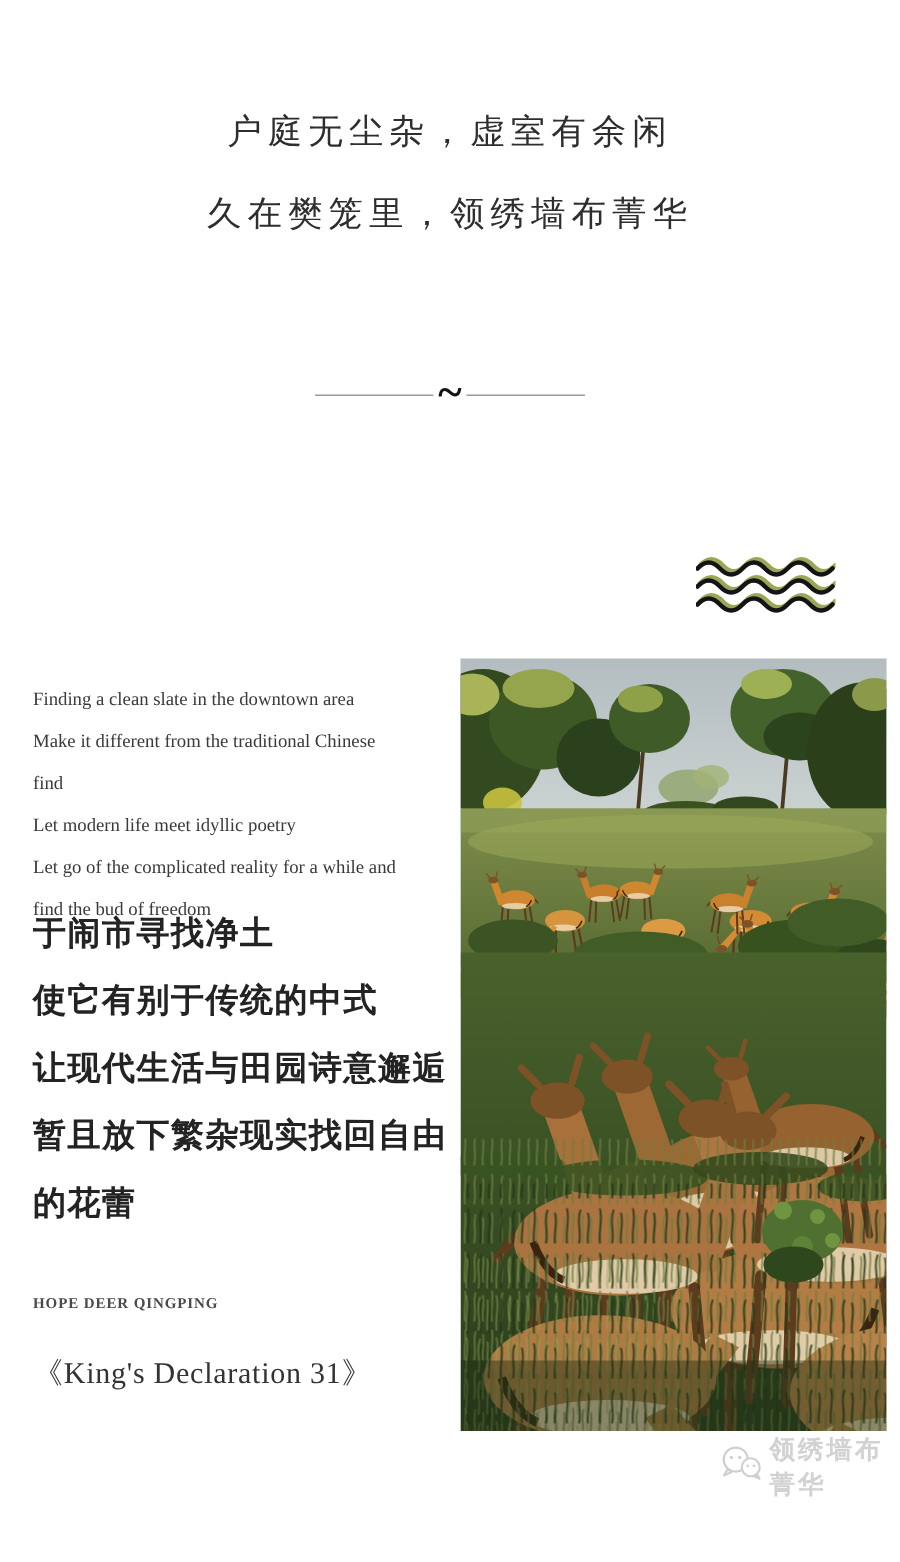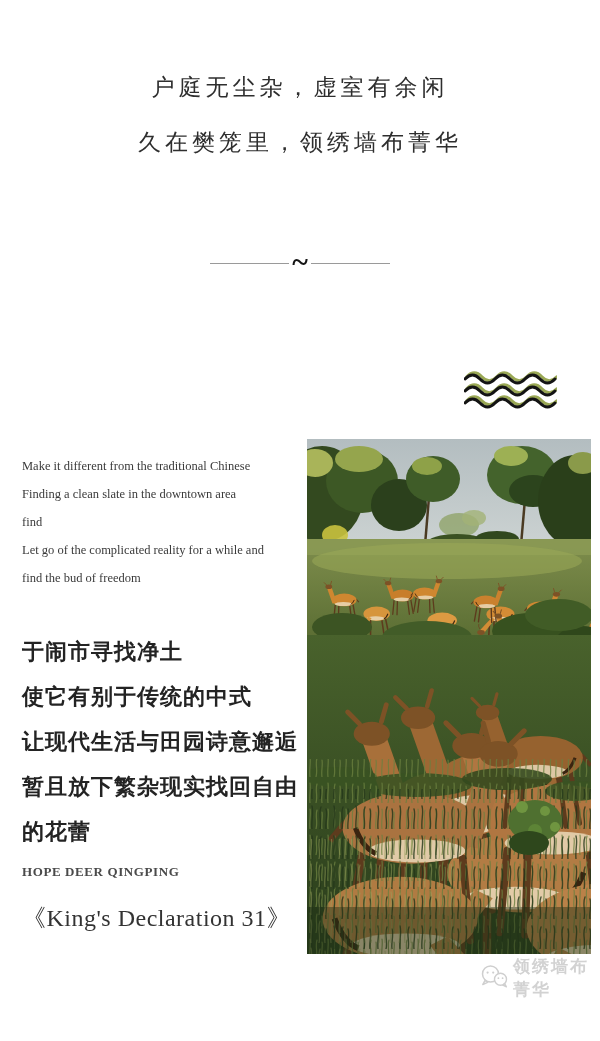--- a/index.html
+++ b/index.html
@@ -27,32 +27,32 @@
     margin:0 3px;transform:translateY(-1px);
   }
   
   .waves{position:absolute;left:464px;top:371px;width:93px;height:40px;}
   
   .intro-en{position:absolute;left:22px;top:452px;width:282px;}
   .intro-en .en-line{
     font-size:12.5px;line-height:28px;color:#3a3a3a;white-space:nowrap;font-weight:400;
   }
   
-  .intro-zh{position:absolute;left:22px;top:629px;width:285px;}
+  .intro-zh{position:absolute;left:22px;top:599px;width:285px;}
   .intro-zh .zh-line{
     font-size:22px;line-height:45px;letter-spacing:1px;font-weight:600;color:#232323;white-space:nowrap;
   }
   
   .tagline{
     position:absolute;left:22px;top:864px;
-    font-size:13px;font-weight:700;letter-spacing:.6px;color:#4a4a4a;
+    font-size:10px;font-weight:700;letter-spacing:.6px;color:#4a4a4a;
   }
   .series-title{
     position:absolute;left:22px;top:902px;
-    font-size:24px;font-weight:400;color:#333;letter-spacing:.5px;
+    font-size:20px;font-weight:400;color:#333;letter-spacing:.5px;
   }
   
   .photo{
     position:absolute;left:307px;top:439px;width:284px;height:515px;
     overflow:hidden;background:#b7c0c2;
   }
   .photo svg{display:block;}
   
   .watermark{
     position:absolute;left:480px;top:955px;display:flex;align-items:center;gap:5px;
@@ -86,23 +86,24 @@
         <g stroke="var(--wave,#141414)" stroke-width="3">
           <path d="M1,8 Q8.5,0 16,8 T31,8 T46,8 T61,8 T76,8 T91,8"></path>
           <path d="M1,20 Q8.5,12 16,20 T31,20 T46,20 T61,20 T76,20 T91,20"></path>
           <path d="M1,32 Q8.5,24 16,32 T31,32 T46,32 T61,32 T76,32 T91,32"></path>
         </g>
       </g>
     </svg>
   </div>
 
   <div class="intro-en">
+    <div class="en-line">Finding a clean slate in the downtown area</div>
     <div class="en-line">Make it different from the traditional Chinese</div>
-    <div class="en-line">Finding a clean slate in the downtown area</div>
     <div class="en-line">find</div>
+    <div class="en-line">Let modern life meet idyllic poetry</div>
     <div class="en-line">Let go of the complicated reality for a while and</div>
     <div class="en-line">find the bud of freedom</div>
   </div>
 
   <div class="intro-zh">
     <div class="zh-line">于闹市寻找净土</div>
     <div class="zh-line">使它有别于传统的中式</div>
     <div class="zh-line">让现代生活与田园诗意邂逅</div>
     <div class="zh-line">暂且放下繁杂现实找回自由</div>
     <div class="zh-line">的花蕾</div>

